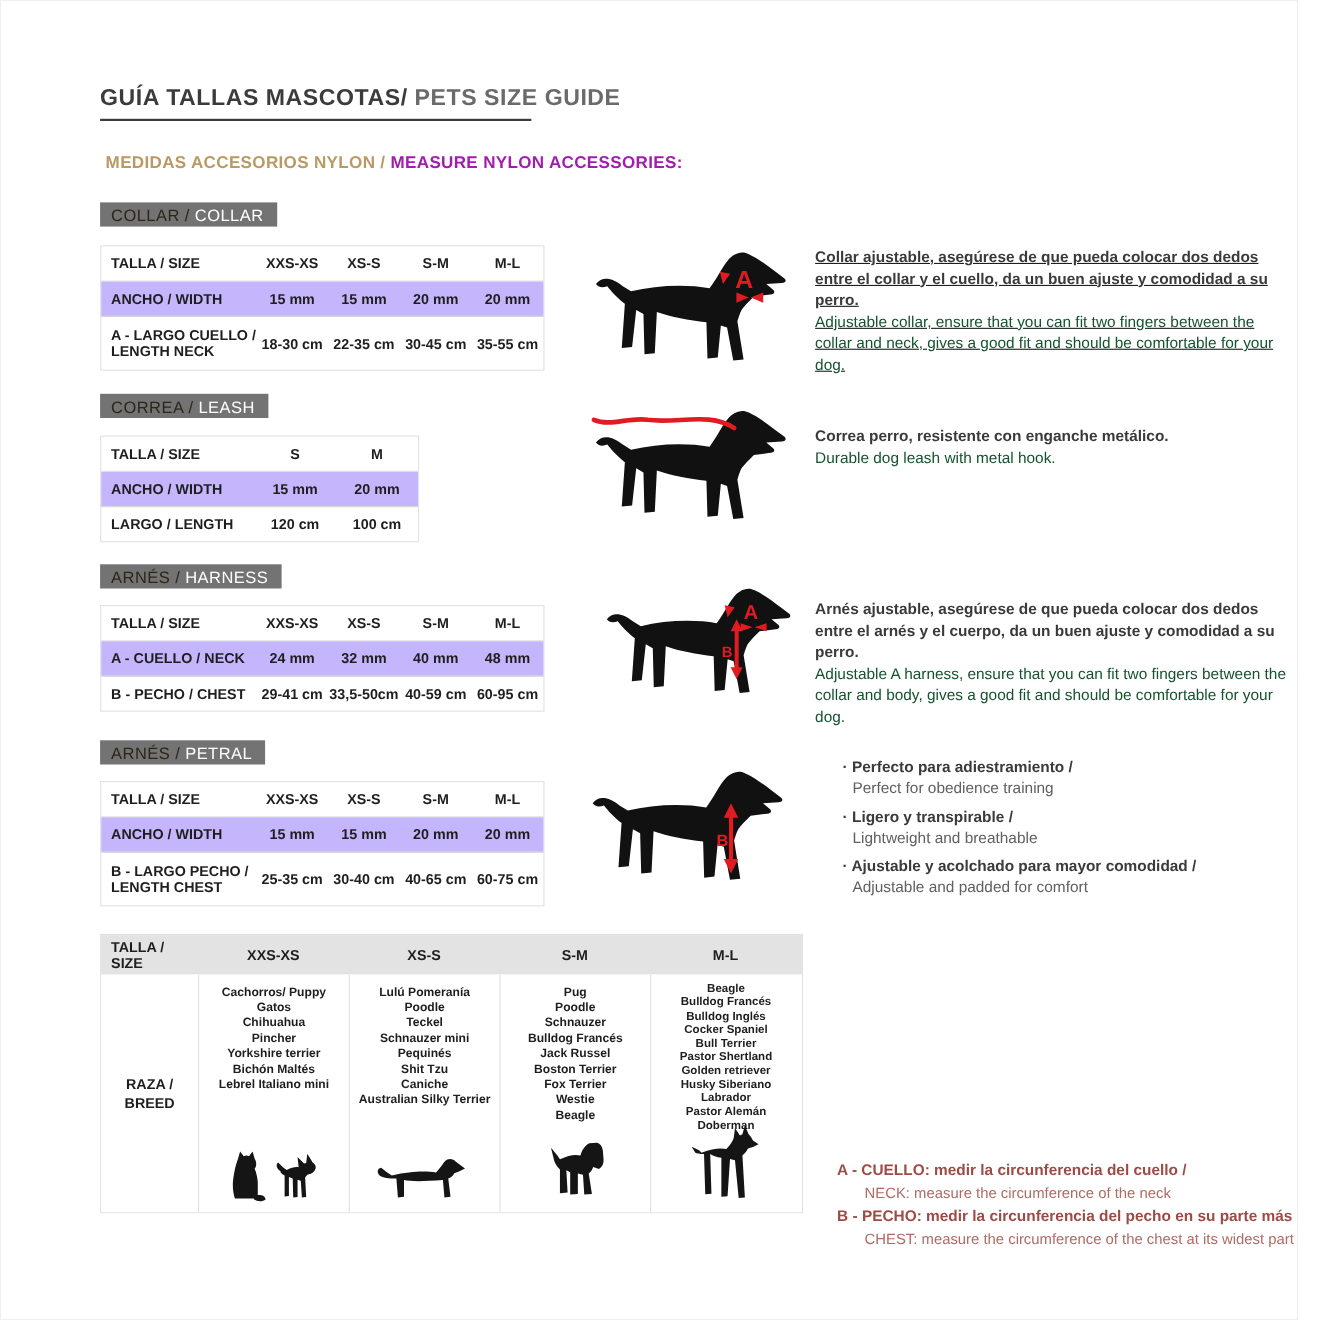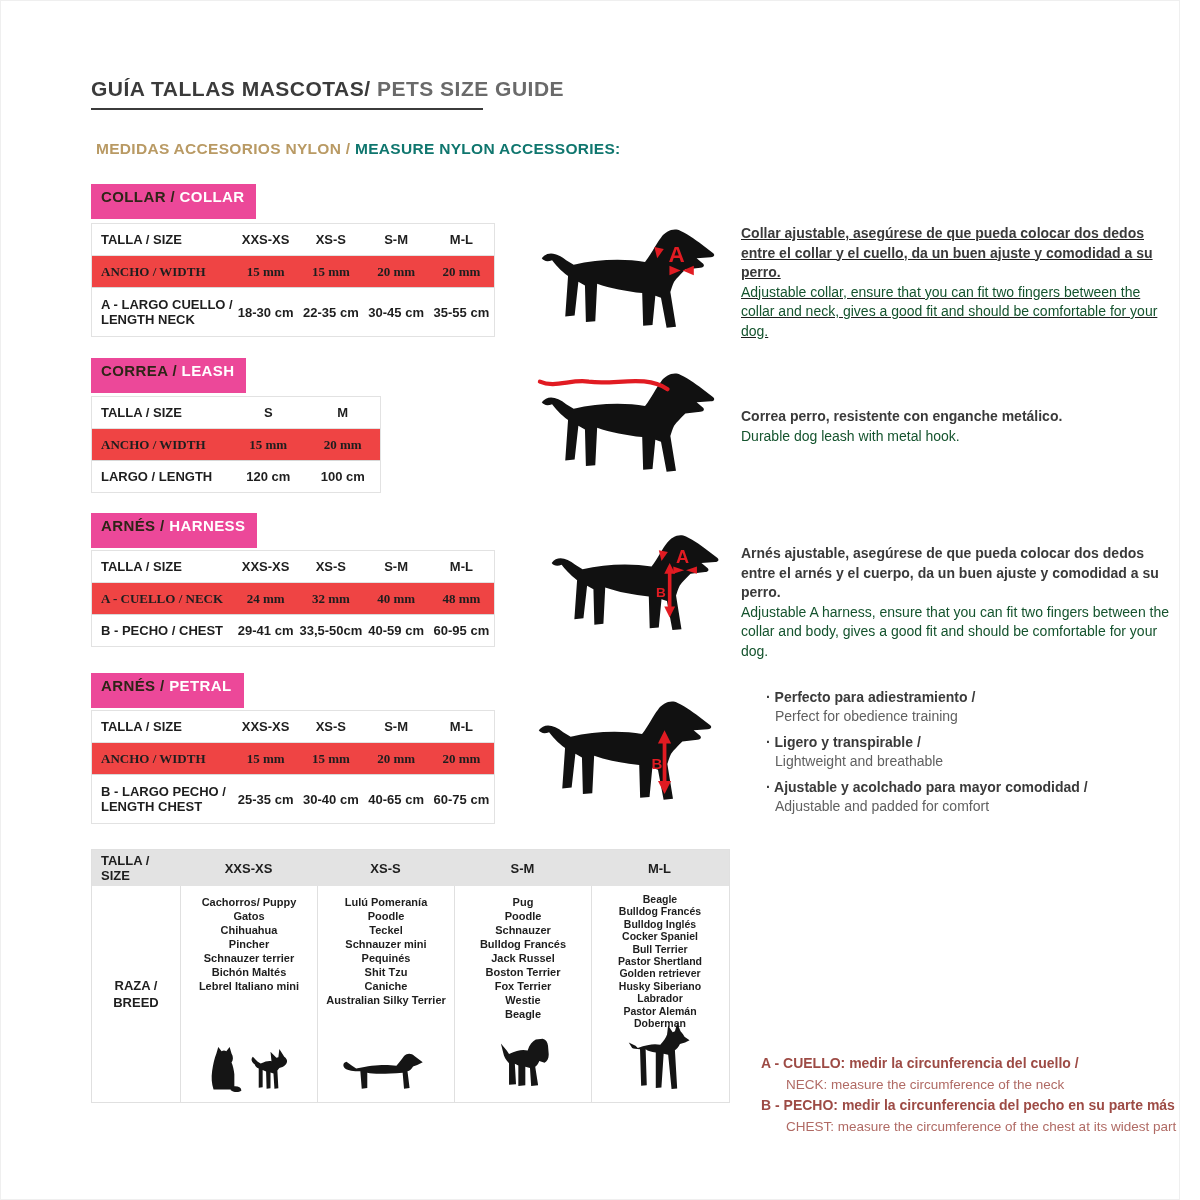--- a/index.html
+++ b/index.html
@@ -5,30 +5,30 @@
   html,body{margin:0;padding:0;background:#fff;}
   .page{position:relative;width:1180px;height:1200px;background:#fff;overflow:hidden;
         font-family:"Liberation Sans",sans-serif;color:#1e1e1e;box-sizing:border-box;border:1px solid #efefef;}
   
   .title{position:absolute;left:90px;top:76px;font-size:21px;font-weight:bold;letter-spacing:.5px;
          color:#3b3b3b;border-bottom:2px solid #3b3b3b;padding-bottom:7px;width:392px;white-space:nowrap;}
   .title .en{color:#6a6a6a;}
   .subtitle{position:absolute;left:95px;top:139px;font-size:15.5px;font-weight:bold;letter-spacing:.3px;
             color:#b99a64;white-space:nowrap;}
   .subtitle .en{color:#cbb differently}
-  .subtitle .en{color:#0f766e;font-weight:bold;}
-  
-  .badge{position:absolute;background:#ec4899;padding:4px 12px 14px 10px;font-size:15px;font-weight:bold;
+  .subtitle .en{color:#a21caf;font-weight:bold;}
+  
+  .badge{position:absolute;background:#737373;padding:4px 12px 1px 10px;font-size:15px;font-weight:normal;
          letter-spacing:.4px;color:#2e2517;white-space:nowrap;}
   .badge .en{color:#ffffff;}
   
   .spec{position:absolute;border:1px solid #e2e2e2;background:#fff;}
   .t-row{display:flex;align-items:center;border-bottom:1px solid #e2e2e2;}
   .t-row:last-child{border-bottom:none;}
-  .t-row.shade{background:#ef4444;border-color:#d8d8d8;font-family:Liberation Serif, serif;}
+  .t-row.shade{background:#c4b5fd;border-color:#d8d8d8;}
   .h31{height:31px;}
   .h48{height:48px;}
   .c0{width:132px;padding-left:9px;font-size:13px;font-weight:bold;line-height:15px;}
   .c0w{width:130px;padding-left:9px;font-size:13px;font-weight:bold;}
   .cv{flex:1;text-align:center;font-size:13px;font-weight:bold;}
   
   .dogfig{position:absolute;}
   
   .desc{position:absolute;left:740px;width:432px;font-size:14px;line-height:19.5px;}
   .desc .es{font-weight:bold;color:#3a3a3a;}
@@ -131,21 +131,21 @@
       <div class="cv">120 cm</div>
       <div class="cv">100 cm</div>
     </div>
   </div>
 
   <svg class="dogfig" style="left:535px;top:360px;" width="188" height="122" viewBox="0 0 200 130">
     <use href="#dogbody" fill="#111"></use>
     <path d="M140 30 C116 14 84 26 56 22 C38 19 20 29 4 22" stroke="#e11b22" stroke-width="4.5" fill="none" stroke-linecap="round"></path>
   </svg>
 
-  <div class="desc" style="top:406px;">
+  <div class="desc" style="top:386px;">
     <div class="es">Correa perro, resistente con enganche metálico.</div>
     <div class="en">Durable dog leash with metal hook.</div>
   </div>
 
   <div class="badge" style="left:90px;top:512px;"><span>ARNÉS / </span><span class="en">HARNESS</span></div>
 
   <div class="spec" style="left:90px;top:549px;width:402px;">
     <div class="t-row h31">
       <div class="c0">TALLA / SIZE</div>
       <div class="cv">XXS-XS</div>
@@ -250,21 +250,21 @@
       <div class="bc0">
         <div>RAZA /</div>
         <div>BREED</div>
       </div>
       <div class="bc">
         <div class="breeds">
             <div>Cachorros/ Puppy</div>
             <div>Gatos</div>
             <div>Chihuahua</div>
             <div>Pincher</div>
-            <div>Schnauzer terrier</div>
+            <div>Yorkshire terrier</div>
             <div>Bichón Maltés</div>
             <div>Lebrel Italiano mini</div>
           </div>
         <div class="sil">
           <svg width="38" height="52" viewBox="0 0 80 110">
             <path fill="#151515" d="M26 18 L30 4 L37 13 C40 11 44 11 47 13 L54 4 L58 18 C62 24 62 32 58 37 C61 44 63 52 64 62 L64 94 L20 94 C16 82 15 68 17 55 C19 41 22 28 26 18 Z"></path>
             <path fill="#151515" d="M58 88 C70 86 78 88 79 96 C72 102 60 99 56 95 Z"></path>
           </svg>
           <svg width="46" height="54" viewBox="0 0 90 110">
             <path fill="#151515" d="M12 44 C4 38 4 32 8 28 L18 38 L24 42 C34 37 40 36 46 37 L44 18 L56 30 L60 29 L62 12 L72 28 C79 33 79 39 75 44 C71 49 66 50 62 51 L58 56 L60 92 L52 93 L50 62 L44 60 L44 92 L36 93 L35 58 L28 55 L28 90 L20 91 L20 52 C15 50 13 48 12 44 Z"></path>

